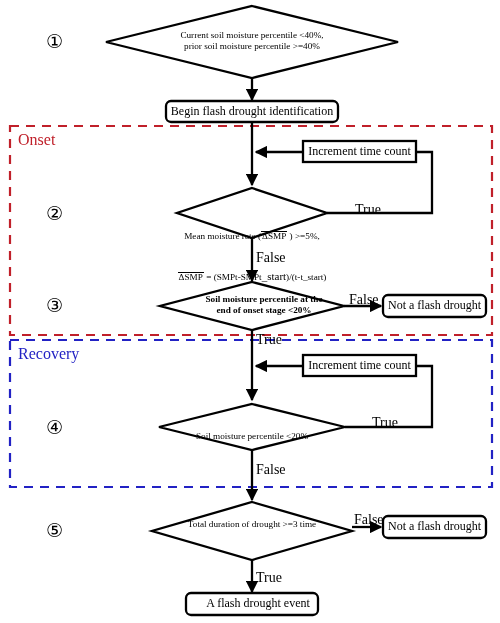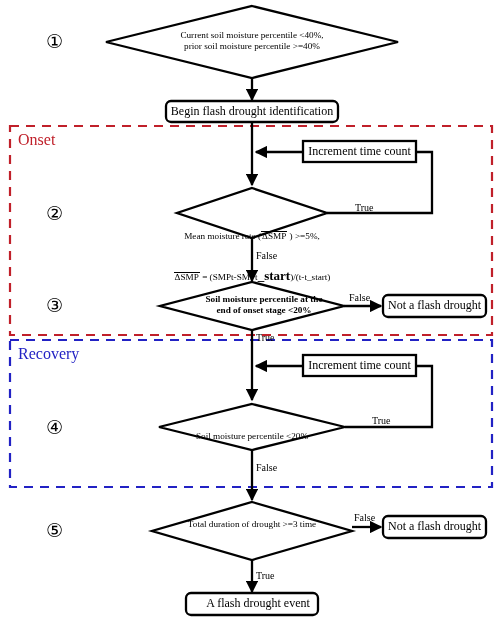--- a/index.html
+++ b/index.html
@@ -31,21 +31,21 @@
     pointer-events: none;
   }
   .diamond-text {
     font-size: 9.2px;
   }
   .box-text {
     font-size: 12px;
   }
   .edge-label {
     position: absolute;
-    font-size: 10px;
+    font-size: 14px;
     color: #000000;
     white-space: nowrap;
   }
   .stage-label {
     position: absolute;
     font-size: 16px;
     white-space: nowrap;
   }
   .stage-onset { color: #c0202a; }
   .stage-recovery { color: #2222c4; }
@@ -58,23 +58,22 @@
     white-space: nowrap;
   }
   .ovl {
     border-top: 1px solid #000;
     display: inline-block;
     line-height: 1.05;
     padding: 0 1px;
     margin-top: 30px;
   }
   .sub {
-    font-size: 13px;
+    font-size: 11px;
     vertical-align: baseline;
-    font-weight: bold;
   }
 </style>
 </head>
 <body>
 
 <div id="page">
 
   <svg id="svg-layer" viewBox="0 0 500 623">
     <defs>
       <marker id="arrow" viewBox="0 0 10 10" refX="9" refY="5" markerWidth="5.5" markerHeight="5.5" orient="auto-start-reverse">

